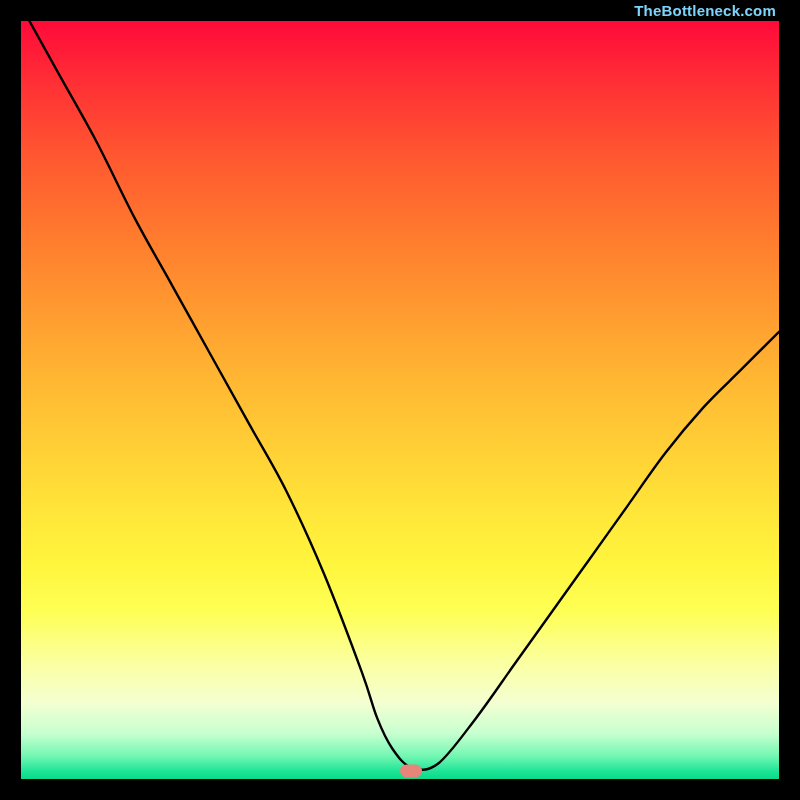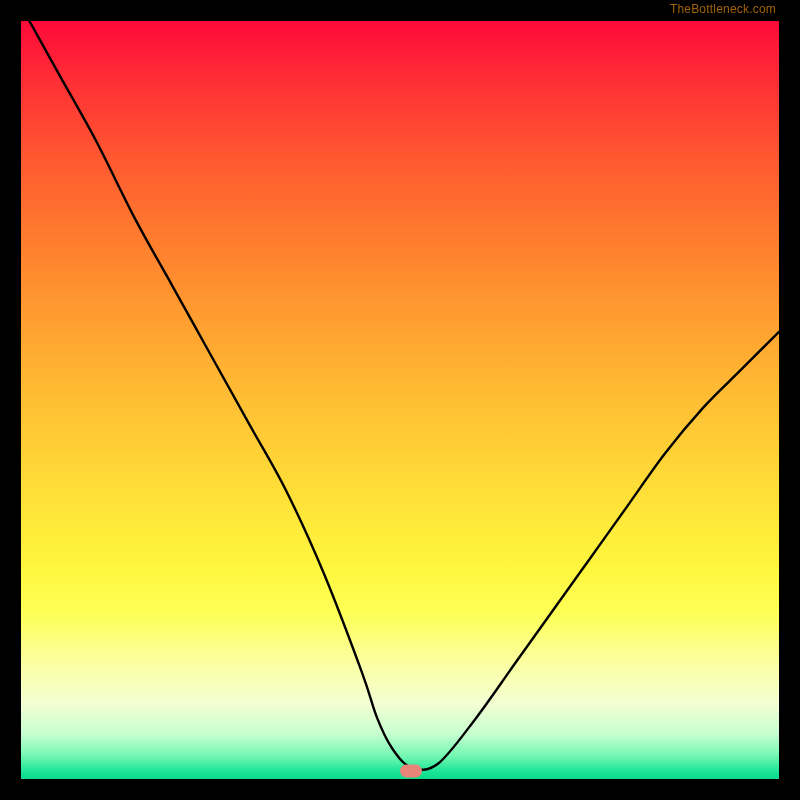--- a/index.html
+++ b/index.html
@@ -59,24 +59,24 @@
     width: 22px;
     height: 13px;
     border-radius: 7px;
     background: #e7857a;
     transform: translate(-50%, -50%);
   }
   .watermark {
     position: absolute;
     top: 2px;
     right: 24px;
-    color: #a16207;
-    font-size: 12px;
+    color: #7dd3fc;
+    font-size: 15px;
     letter-spacing: 0.2px;
-    font-weight: 400;
+    font-weight: 700;
   }
 </style>
 </head>
 <body>
 
 <div class="stage">
   <div class="watermark">TheBottleneck.com</div>
 
   <div class="plot-area">
     <div class="gradient-fill"></div>

